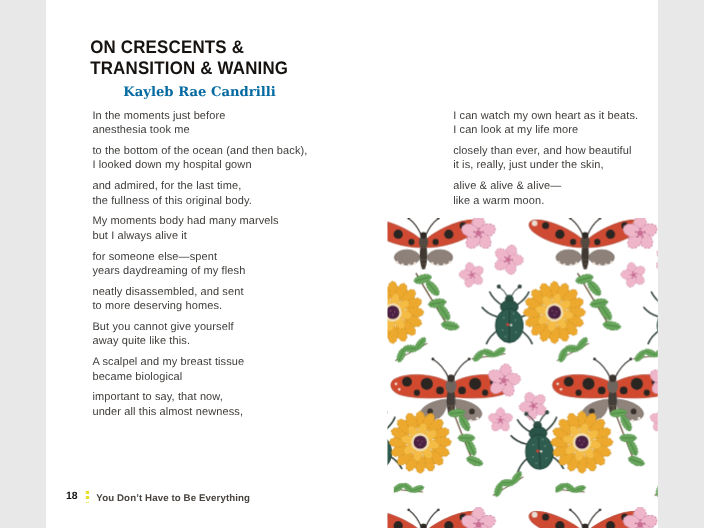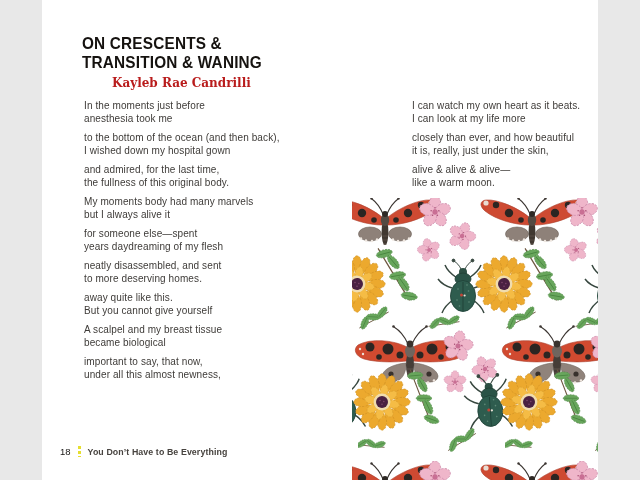--- a/index.html
+++ b/index.html
@@ -9,31 +9,31 @@
   }
   
   .hdr{position:absolute; left:40px; top:34px;}
   .title{
     font-weight:800; font-size:16.5px; line-height:18.5px; letter-spacing:0.2px;
     color:#15120f; transform:scaleX(0.93); transform-origin:0 0; white-space:nowrap;
   }
   .title span{display:block;}
   .author{
     margin-top:5px; padding-left:30px;
-    font-family:"DejaVu Serif", serif; font-weight:bold; font-size:12px; color:#b91c1c;
+    font-family:"DejaVu Serif", serif; font-weight:bold; font-size:12px; color:#0369a1;
   }
   
   .col{position:absolute; top:99px; font-size:10px; line-height:13px; color:#3e3b38; letter-spacing:0.1px;}
   .col-left{left:42px; width:235px;}
   .col-right{left:370px; width:220px;}
   .stanza{margin:0 0 6px 0;}
   .line{display:block; white-space:nowrap;}
   
   .ftr{position:absolute; left:18px; top:446px; display:flex; align-items:center; gap:7px;}
-  .pgnum{font-weight:normal; font-size:9.5px; color:#171513;}
+  .pgnum{font-weight:bold; font-size:9.5px; color:#171513;}
   .ydash{
     width:3px; height:11px;
     background:repeating-linear-gradient(to bottom,#e6df2e 0 3px, transparent 3px 5px);
   }
   .booktitle{font-size:8.8px; color:#47433f; letter-spacing:0.1px;font-weight:bold;}
   
   .illus{position:absolute; left:310px; top:198px; width:330px; height:282px; overflow:hidden;}
 </style>
 </head>
 <body>
@@ -48,41 +48,41 @@
     <div class="author">Kayleb Rae Candrilli</div>
   </div>
 
   <div class="col col-left">
     <p class="stanza">
       <span class="line">In the moments just before</span>
       <span class="line">anesthesia took me</span>
     </p>
     <p class="stanza">
       <span class="line">to the bottom of the ocean (and then back),</span>
-      <span class="line">I wished down my hospital gown</span>
+      <span class="line">I looked down my hospital gown</span>
     </p>
     <p class="stanza">
       <span class="line">and admired, for the last time,</span>
       <span class="line">the fullness of this original body.</span>
     </p>
     <p class="stanza">
       <span class="line">My moments body had many marvels</span>
       <span class="line">but I always alive it</span>
     </p>
     <p class="stanza">
       <span class="line">for someone else—spent</span>
       <span class="line">years daydreaming of my flesh</span>
     </p>
     <p class="stanza">
       <span class="line">neatly disassembled, and sent</span>
       <span class="line">to more deserving homes.</span>
     </p>
     <p class="stanza">
+      <span class="line">But you cannot give yourself</span>
       <span class="line">away quite like this.</span>
-      <span class="line">But you cannot give yourself</span>
     </p>
     <p class="stanza">
       <span class="line">A scalpel and my breast tissue</span>
       <span class="line">became biological</span>
     </p>
     <p class="stanza">
       <span class="line">important to say, that now,</span>
       <span class="line">under all this almost newness,</span>
     </p>
   </div>

